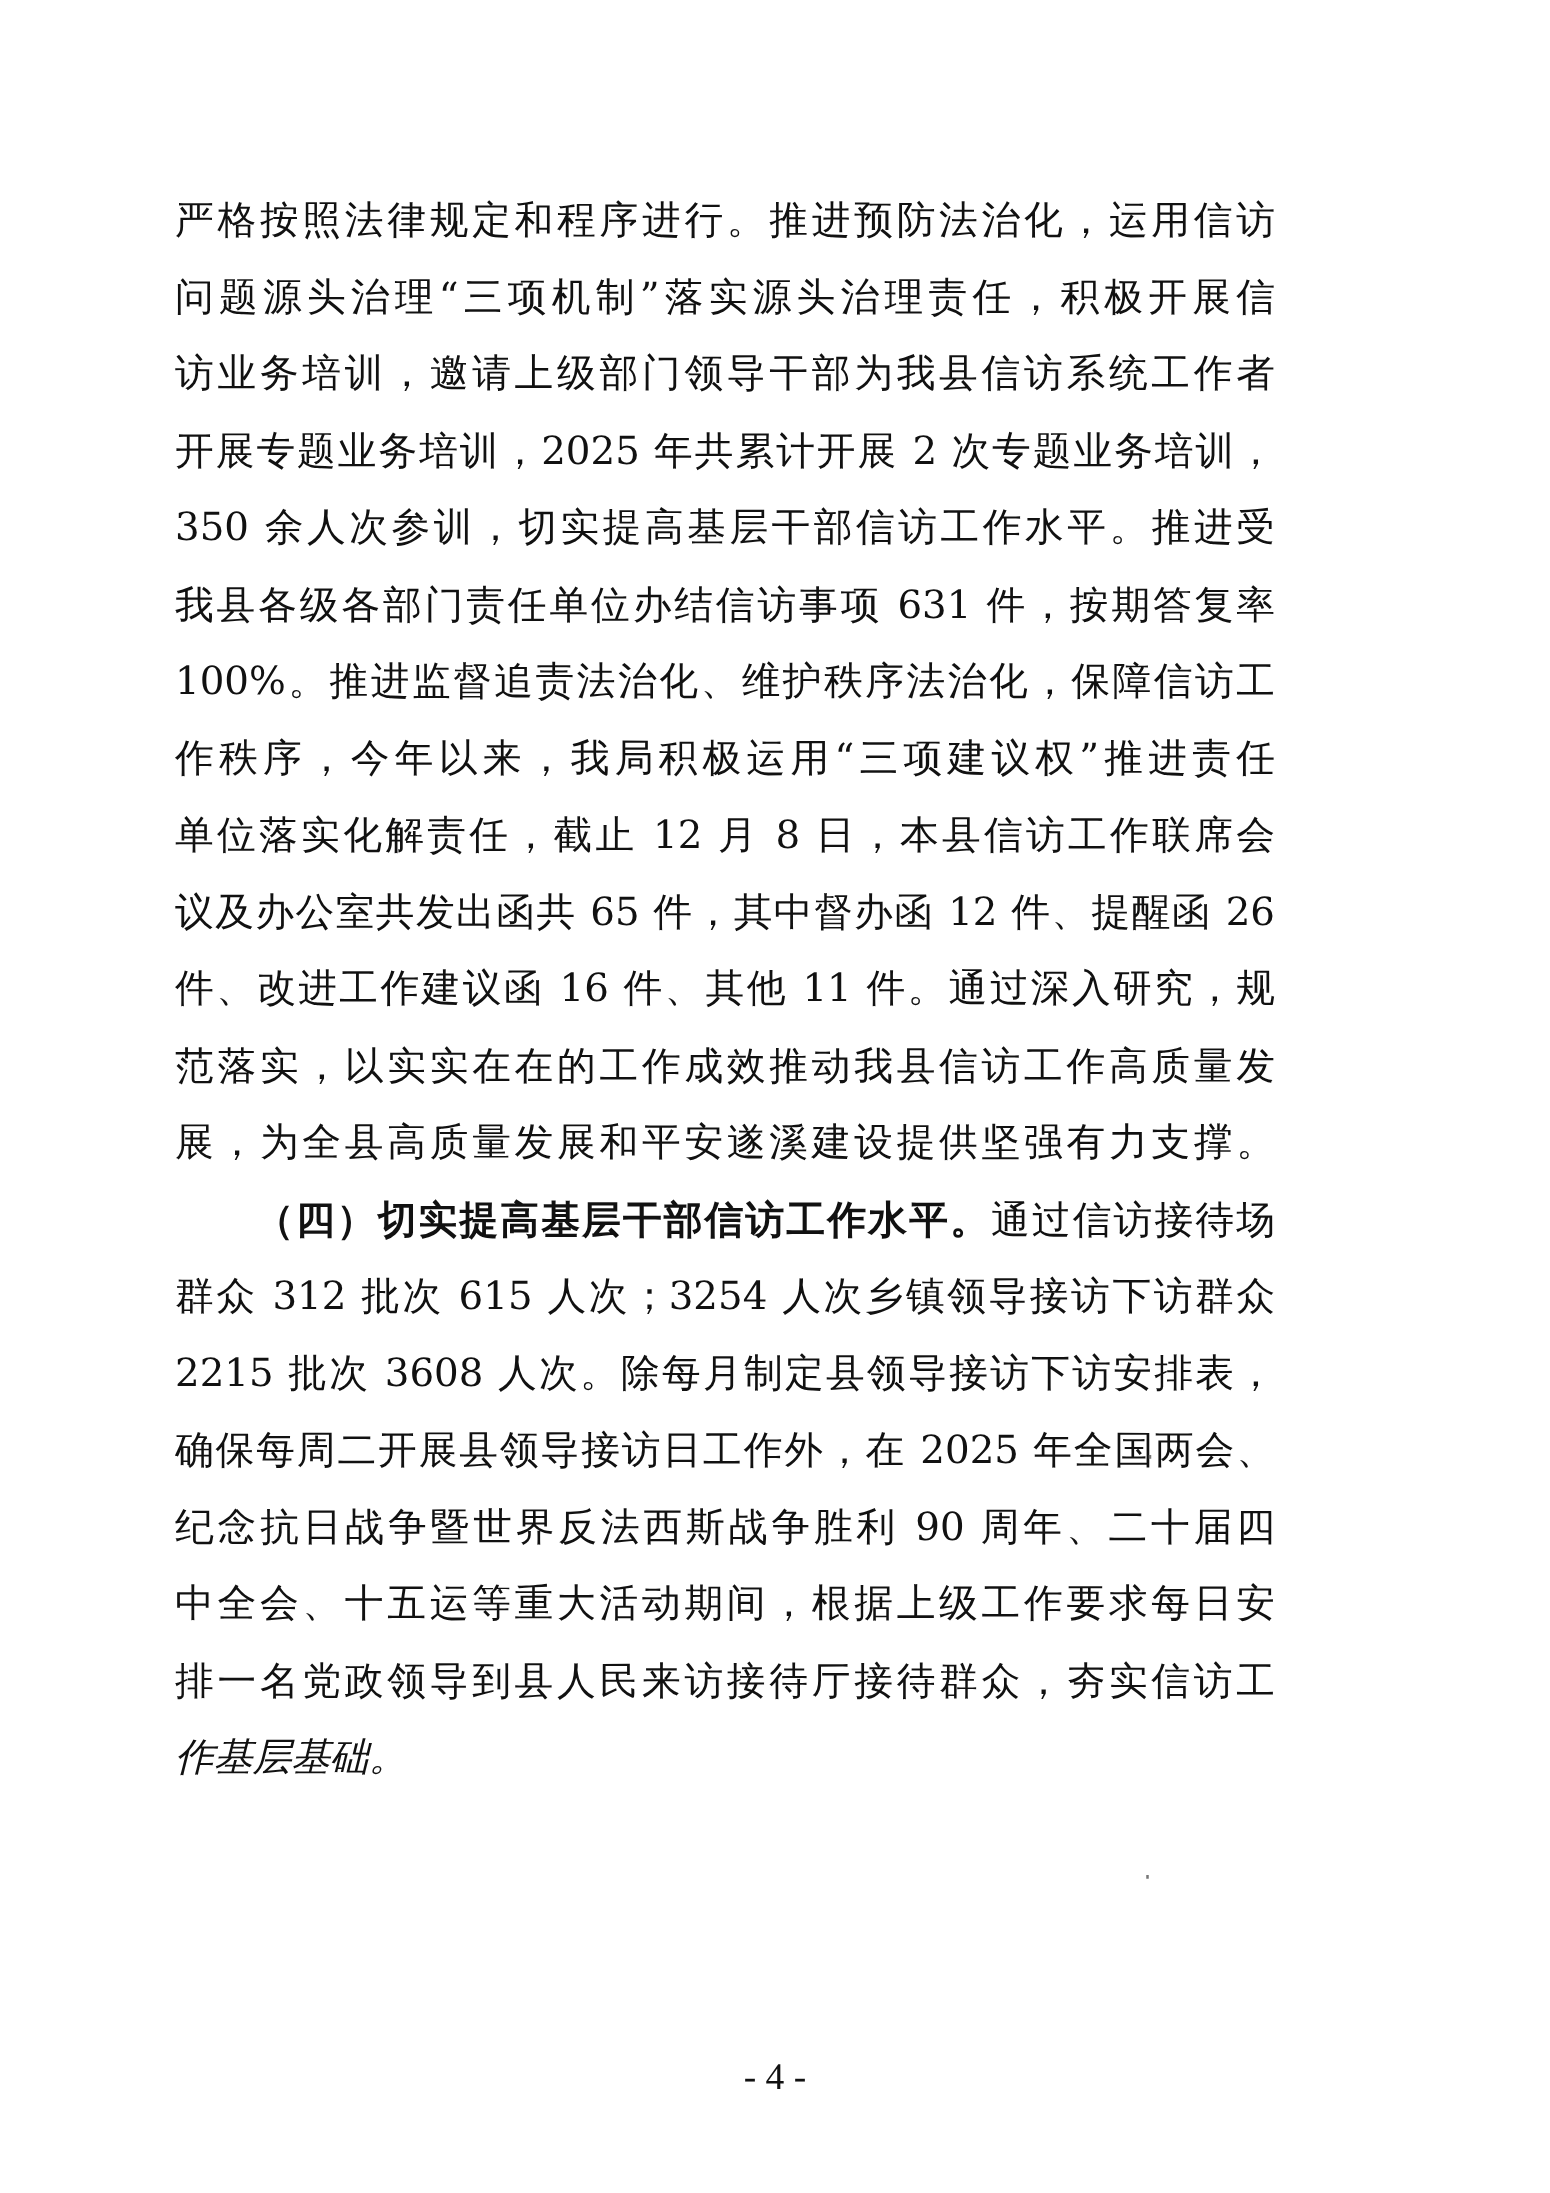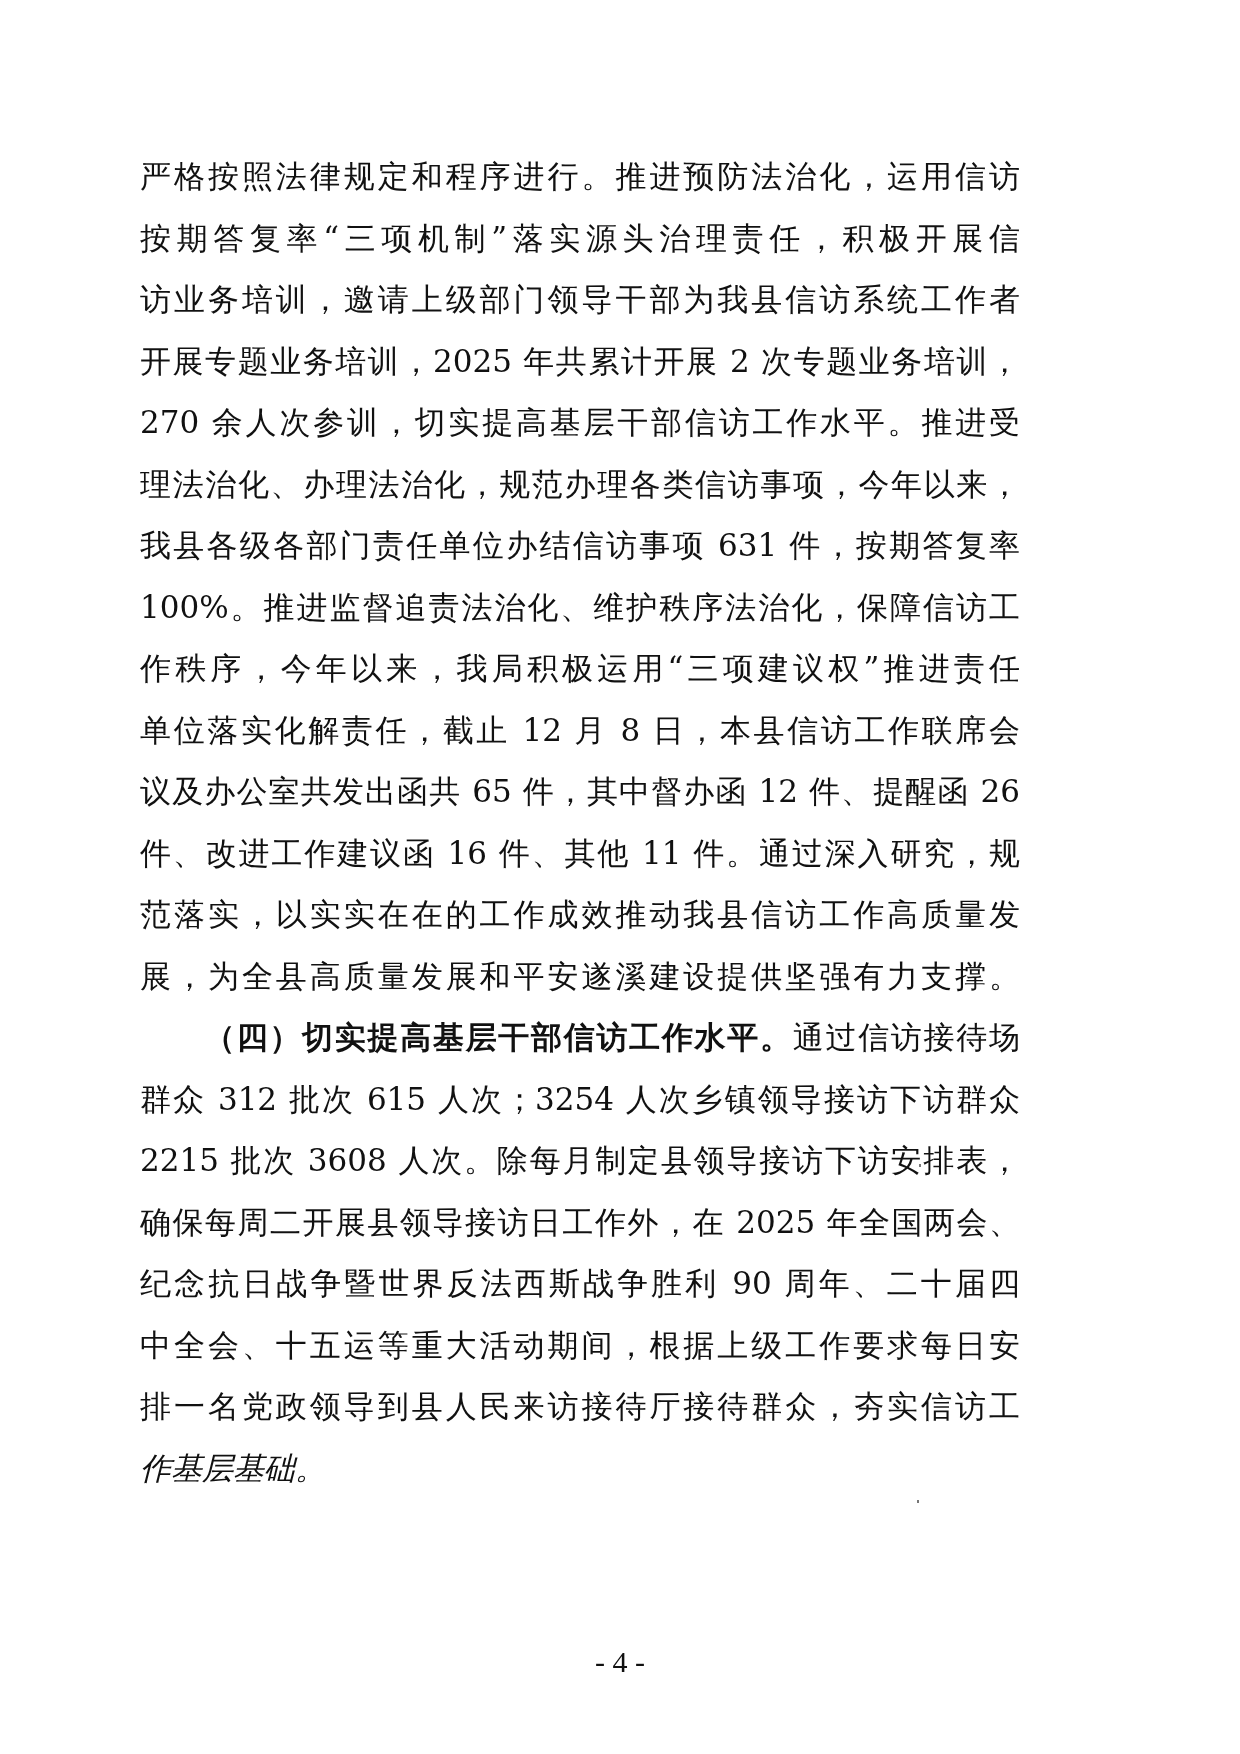--- a/index.html
+++ b/index.html
@@ -62,25 +62,24 @@
       width: 2px; height: 3px;
       background: #777;
     }
   </style>
 </head>
 <body>
 
 <div class="page">
   <div class="body-text">
     <div class="line">严格按照法律规定和程序进行。推进预防法治化，运用信访</div>
-    <div class="line">按期答复率“三项机制”落实源头治理责任，积极开展信</div>
+    <div class="line">问题源头治理“三项机制”落实源头治理责任，积极开展信</div>
     <div class="line">访业务培训，邀请上级部门领导干部为我县信访系统工作者</div>
     <div class="line">开展专题业务培训，2025 年共累计开展 2 次专题业务培训，</div>
-    <div class="line">270 余人次参训，切实提高基层干部信访工作水平。推进受</div>
-    <div class="line">理法治化、办理法治化，规范办理各类信访事项，今年以来，</div>
+    <div class="line">350 余人次参训，切实提高基层干部信访工作水平。推进受</div>
     <div class="line">我县各级各部门责任单位办结信访事项 631 件，按期答复率</div>
     <div class="line">100%。推进监督追责法治化、维护秩序法治化，保障信访工</div>
     <div class="line">作秩序，今年以来，我局积极运用“三项建议权”推进责任</div>
     <div class="line">单位落实化解责任，截止 12 月 8 日，本县信访工作联席会</div>
     <div class="line">议及办公室共发出函共 65 件，其中督办函 12 件、提醒函 26</div>
     <div class="line">件、改进工作建议函 16 件、其他 11 件。通过深入研究，规</div>
     <div class="line">范落实，以实实在在的工作成效推动我县信访工作高质量发</div>
     <div class="line">展，为全县高质量发展和平安遂溪建设提供坚强有力支撑。</div>
 
     <div class="line indent"><span class="heading-run">（四）切实提高基层干部信访工作水平。</span><span>通过信访接待场</span></div>

